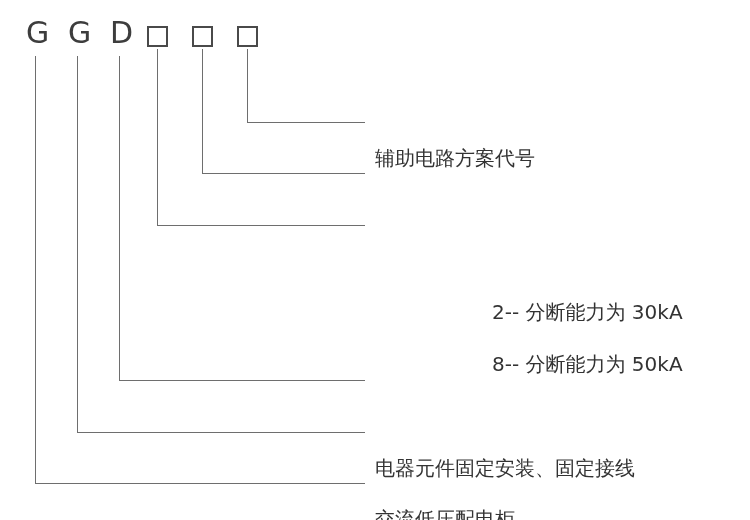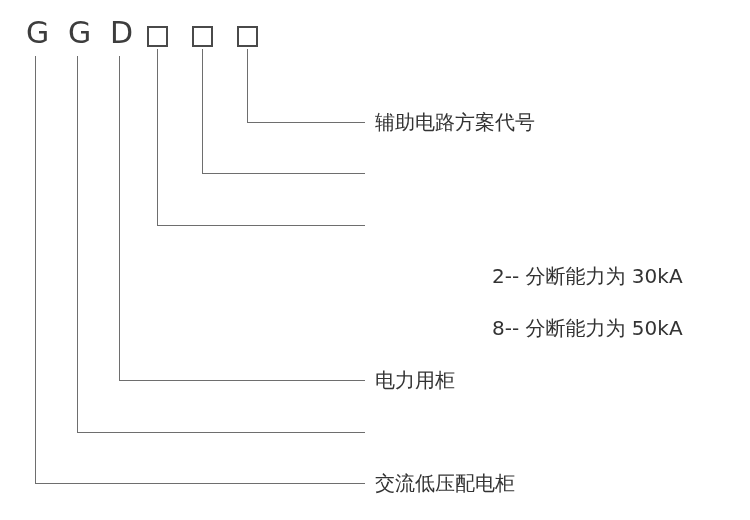--- a/index.html
+++ b/index.html
@@ -39,20 +39,21 @@
     position: absolute;
     height: 0;
     border-top: 1px solid #6e6e6e;
   }
   .label {
     position: absolute;
     font-size: 20px;
     line-height: 22px;
     color: #333333;
     white-space: nowrap;
+    margin-top: 36px;
   }
 </style>
 </head>
 <body>
 
 <div class="diagram">
 
   <span class="code-letter" style="left:26px; top:16px">G</span>
   <span class="code-letter" style="left:68px; top:16px">G</span>
   <span class="code-letter" style="left:110px; top:16px">D</span>
@@ -74,18 +75,18 @@
   <div class="hline" style="left:119px; top:380px; width:246px"></div>
   <div class="hline" style="left:77px;  top:432px; width:288px"></div>
   <div class="hline" style="left:35px;  top:483px; width:330px"></div>
 
   <div class="label" style="left:375px; top:111px">辅助电路方案代号</div>
 
 
   <div class="label" style="left:492px; top:265px">2-- 分断能力为 30kA</div>
   <div class="label" style="left:492px; top:317px">8-- 分断能力为 50kA</div>
 
-  <div class="label" style="left:375px; top:369px">电力用柜</div>
 
+  <div class="label" style="left:375px; top:421px">电器元件固定安装、固定接线</div>
 
   <div class="label" style="left:375px; top:472px">交流低压配电柜</div>
 
 </div>
 
 </body></html>

